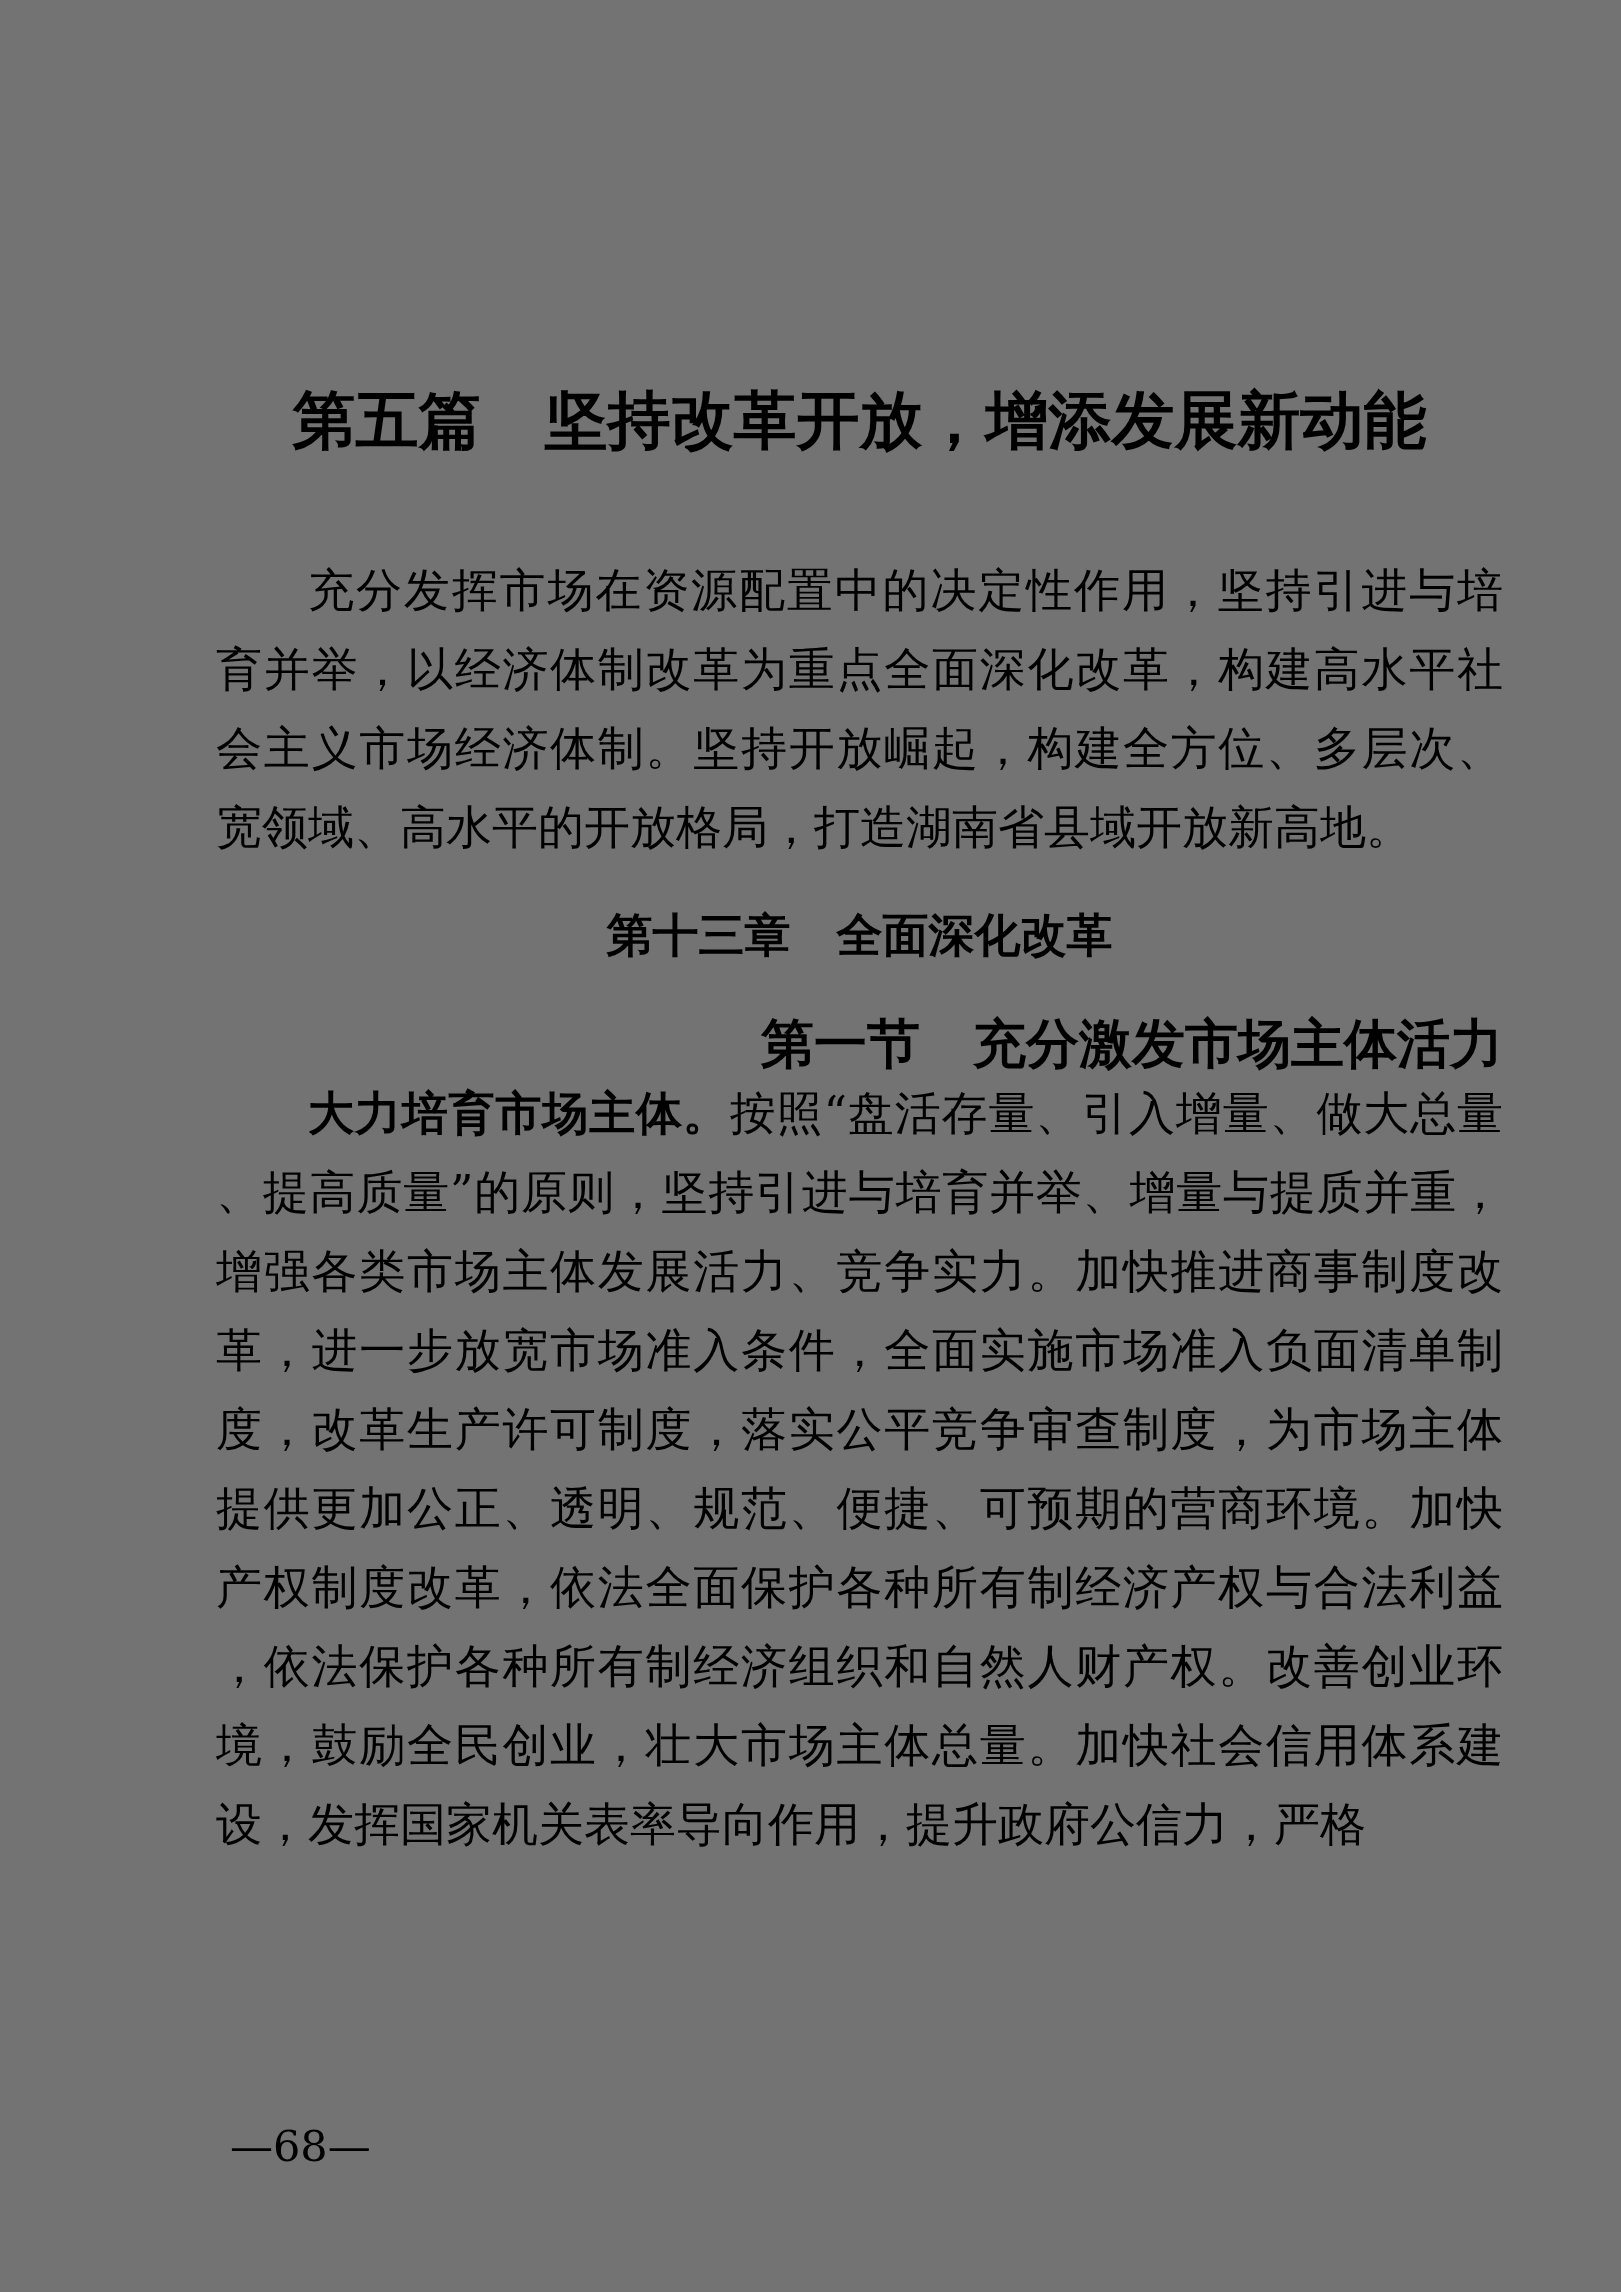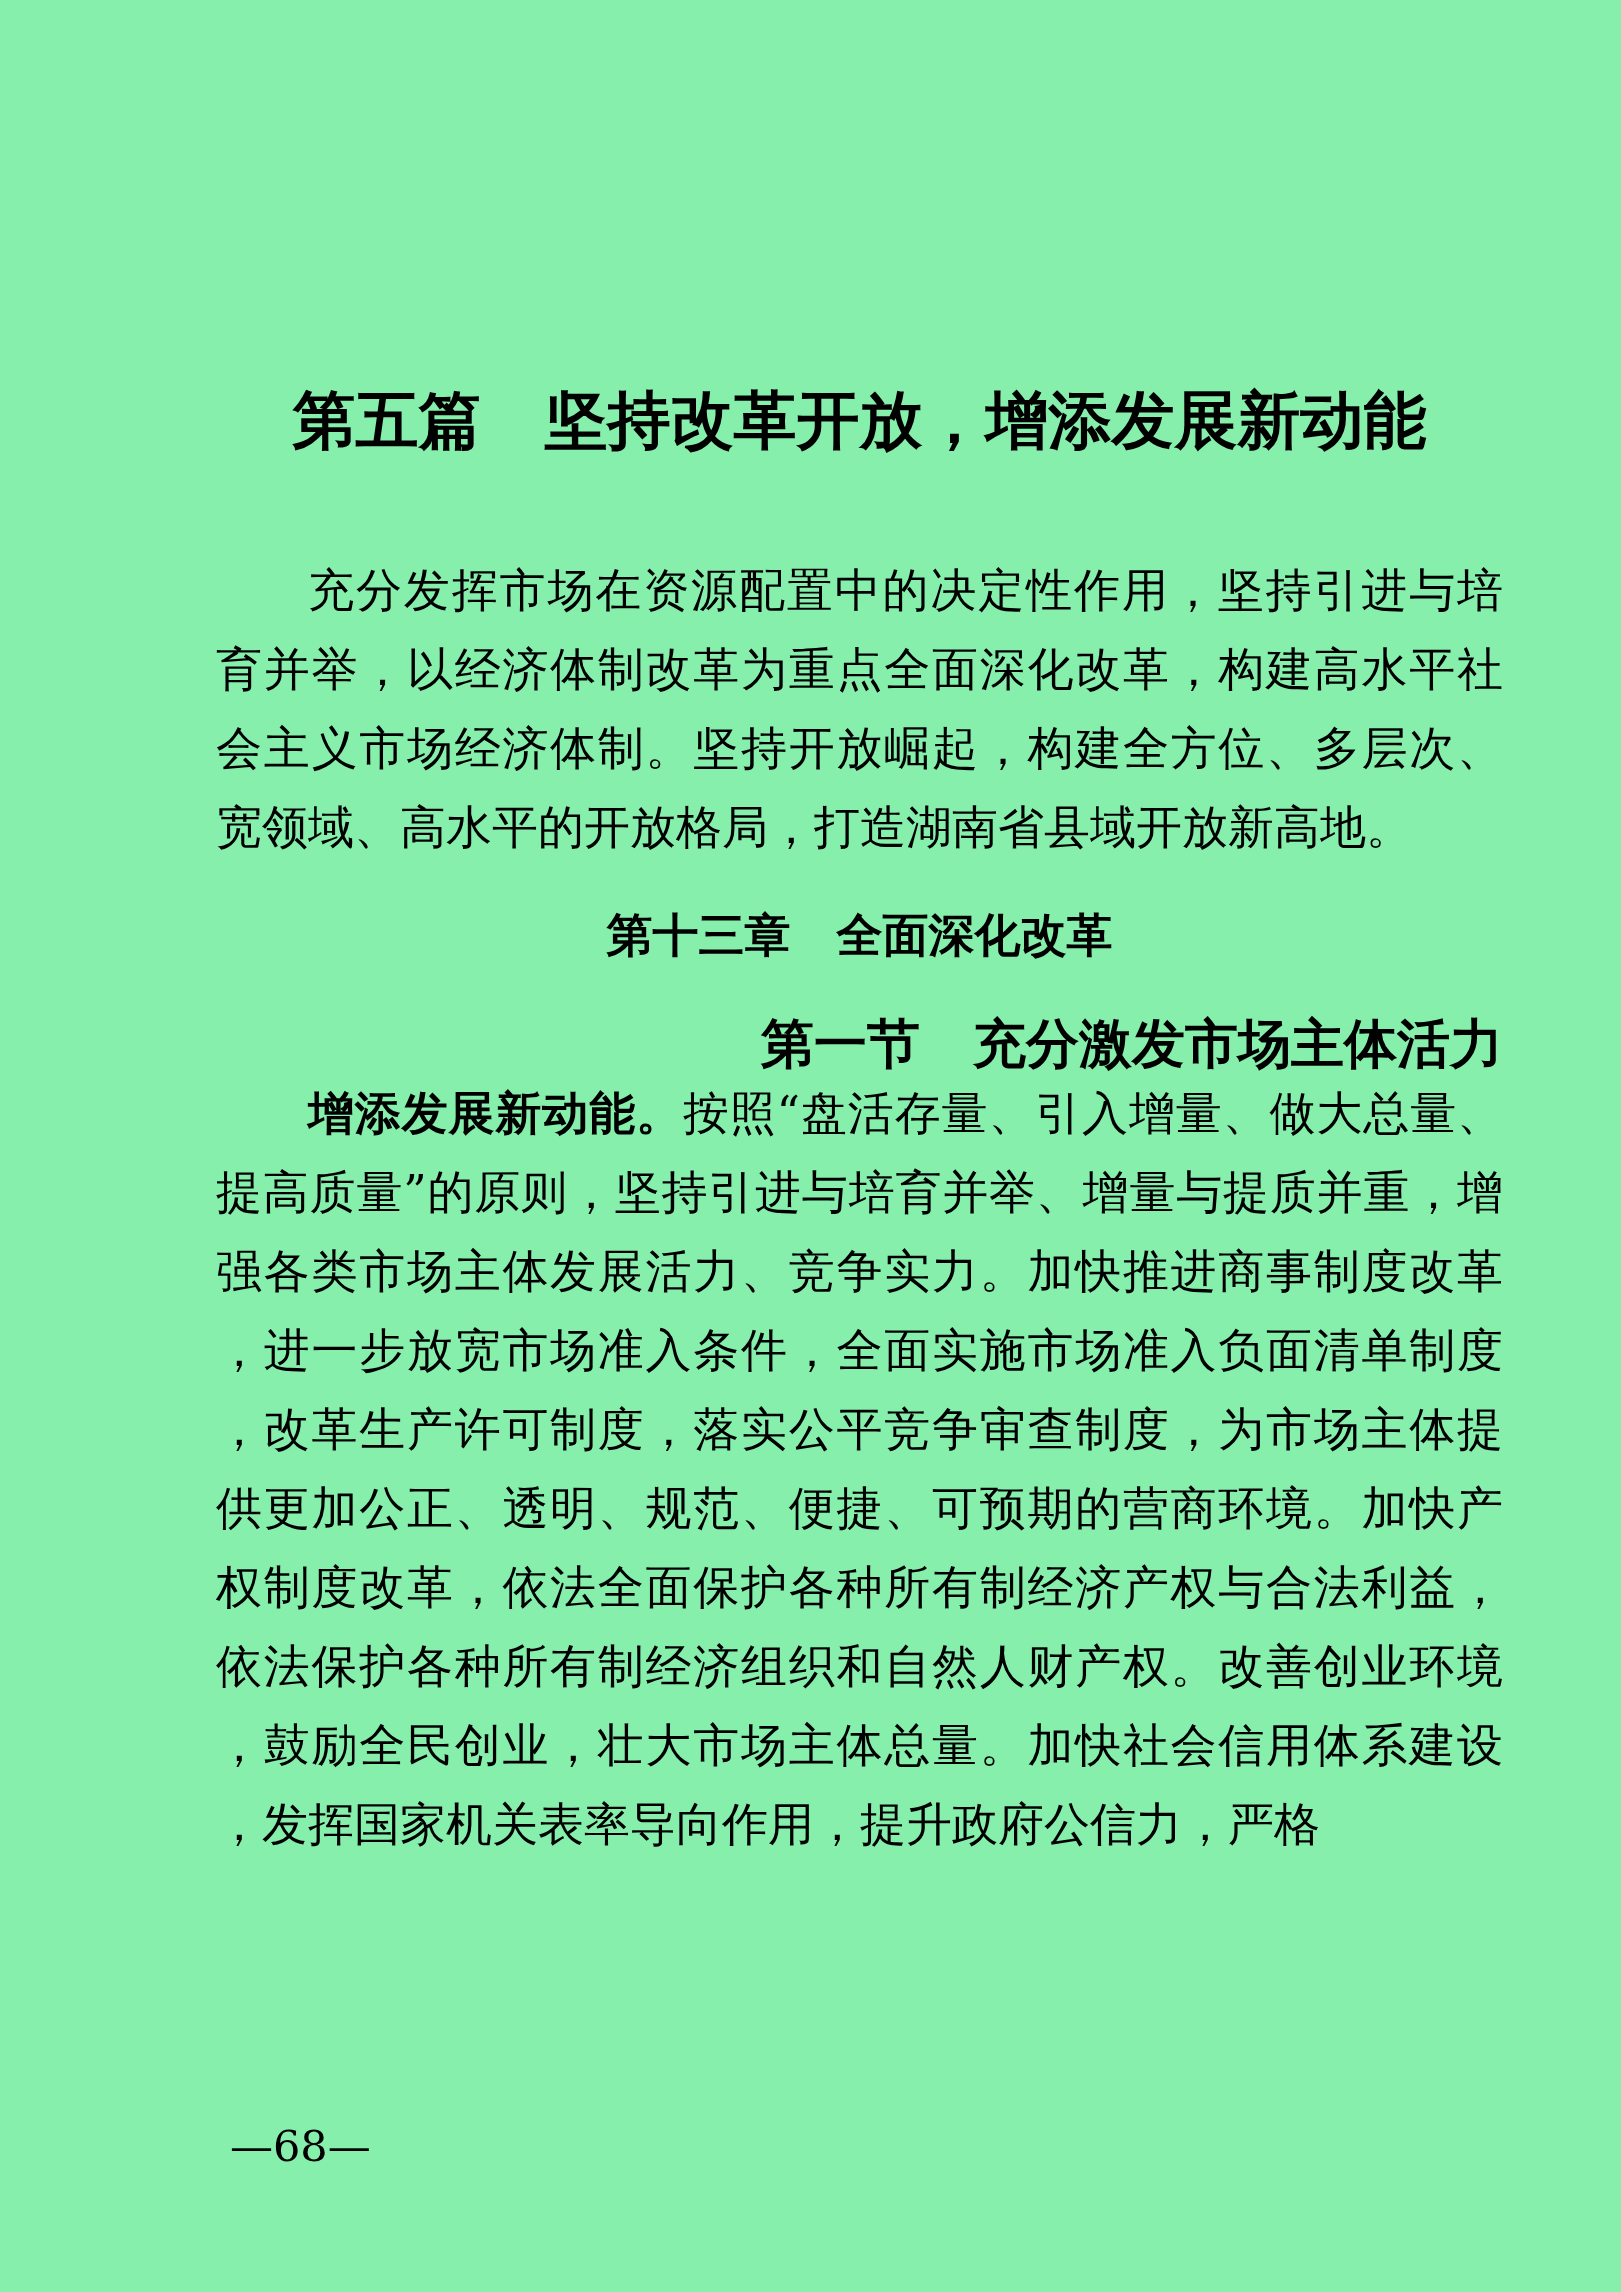--- a/index.html
+++ b/index.html
@@ -1,20 +1,20 @@
 <!DOCTYPE html>
 <html lang="zh"><head>
 <meta charset="utf-8">
 <style>
   html, body { margin: 0; padding: 0; background: #ffffff; }
   .page {
     position: relative;
     width: 1621px;
     height: 2293px;
-    background: #86efac;
+    background: #737373;
     color: #000000;
     font-family: "DejaVu Serif", "Liberation Serif", serif;
     overflow: hidden;
   }
   .doc {
     margin-left: 216px;
     width: 1287px;
   }
   .doc-title {
     margin: 0;
@@ -75,18 +75,18 @@
   <div class="doc">
     <h1 class="doc-title">第五篇　坚持改革开放，增添发展新动能</h1>
 
     <p class="para para-intro">充分发挥市场在资源配置中的决定性作用，坚持引进与培育并举，以经济体制改革为重点全面深化改革，构建高水平社会主义市场经济体制。坚持开放崛起，构建全方位、多层次、宽领域、高水平的开放格局，打造湖南省县域开放新高地。</p>
 
     <h2 class="chapter-heading">第十三章　全面深化改革</h2>
 
     <h3 class="section-heading">第一节　充分激发市场主体活力</h3>
 
 
-    <p class="para para-3"><span class="lead">增添发展新动能。</span><span>按照“盘活存量、引入增量、做大总量、提高质量”的原则，坚持引进与培育并举、增量与提质并重，增强各类市场主体发展活力、竞争实力。加快推进商事制度改革，进一步放宽市场准入条件，全面实施市场准入负面清单制度，改革生产许可制度，落实公平竞争审查制度，为市场主体提供更加公正、透明、规范、便捷、可预期的营商环境。加快产权制度改革，依法全面保护各种所有制经济产权与合法利益，依法保护各种所有制经济组织和自然人财产权。改善创业环境，鼓励全民创业，壮大市场主体总量。加快社会信用体系建设，发挥国家机关表率导向作用，提升政府公信力，严格</span></p>
+    <p class="para para-3"><span class="lead">大力培育市场主体。</span><span>按照“盘活存量、引入增量、做大总量、提高质量”的原则，坚持引进与培育并举、增量与提质并重，增强各类市场主体发展活力、竞争实力。加快推进商事制度改革，进一步放宽市场准入条件，全面实施市场准入负面清单制度，改革生产许可制度，落实公平竞争审查制度，为市场主体提供更加公正、透明、规范、便捷、可预期的营商环境。加快产权制度改革，依法全面保护各种所有制经济产权与合法利益，依法保护各种所有制经济组织和自然人财产权。改善创业环境，鼓励全民创业，壮大市场主体总量。加快社会信用体系建设，发挥国家机关表率导向作用，提升政府公信力，严格</span></p>
   </div>
 
   <div class="page-number">—68—</div>
 </div>
 
 
 </body></html>

